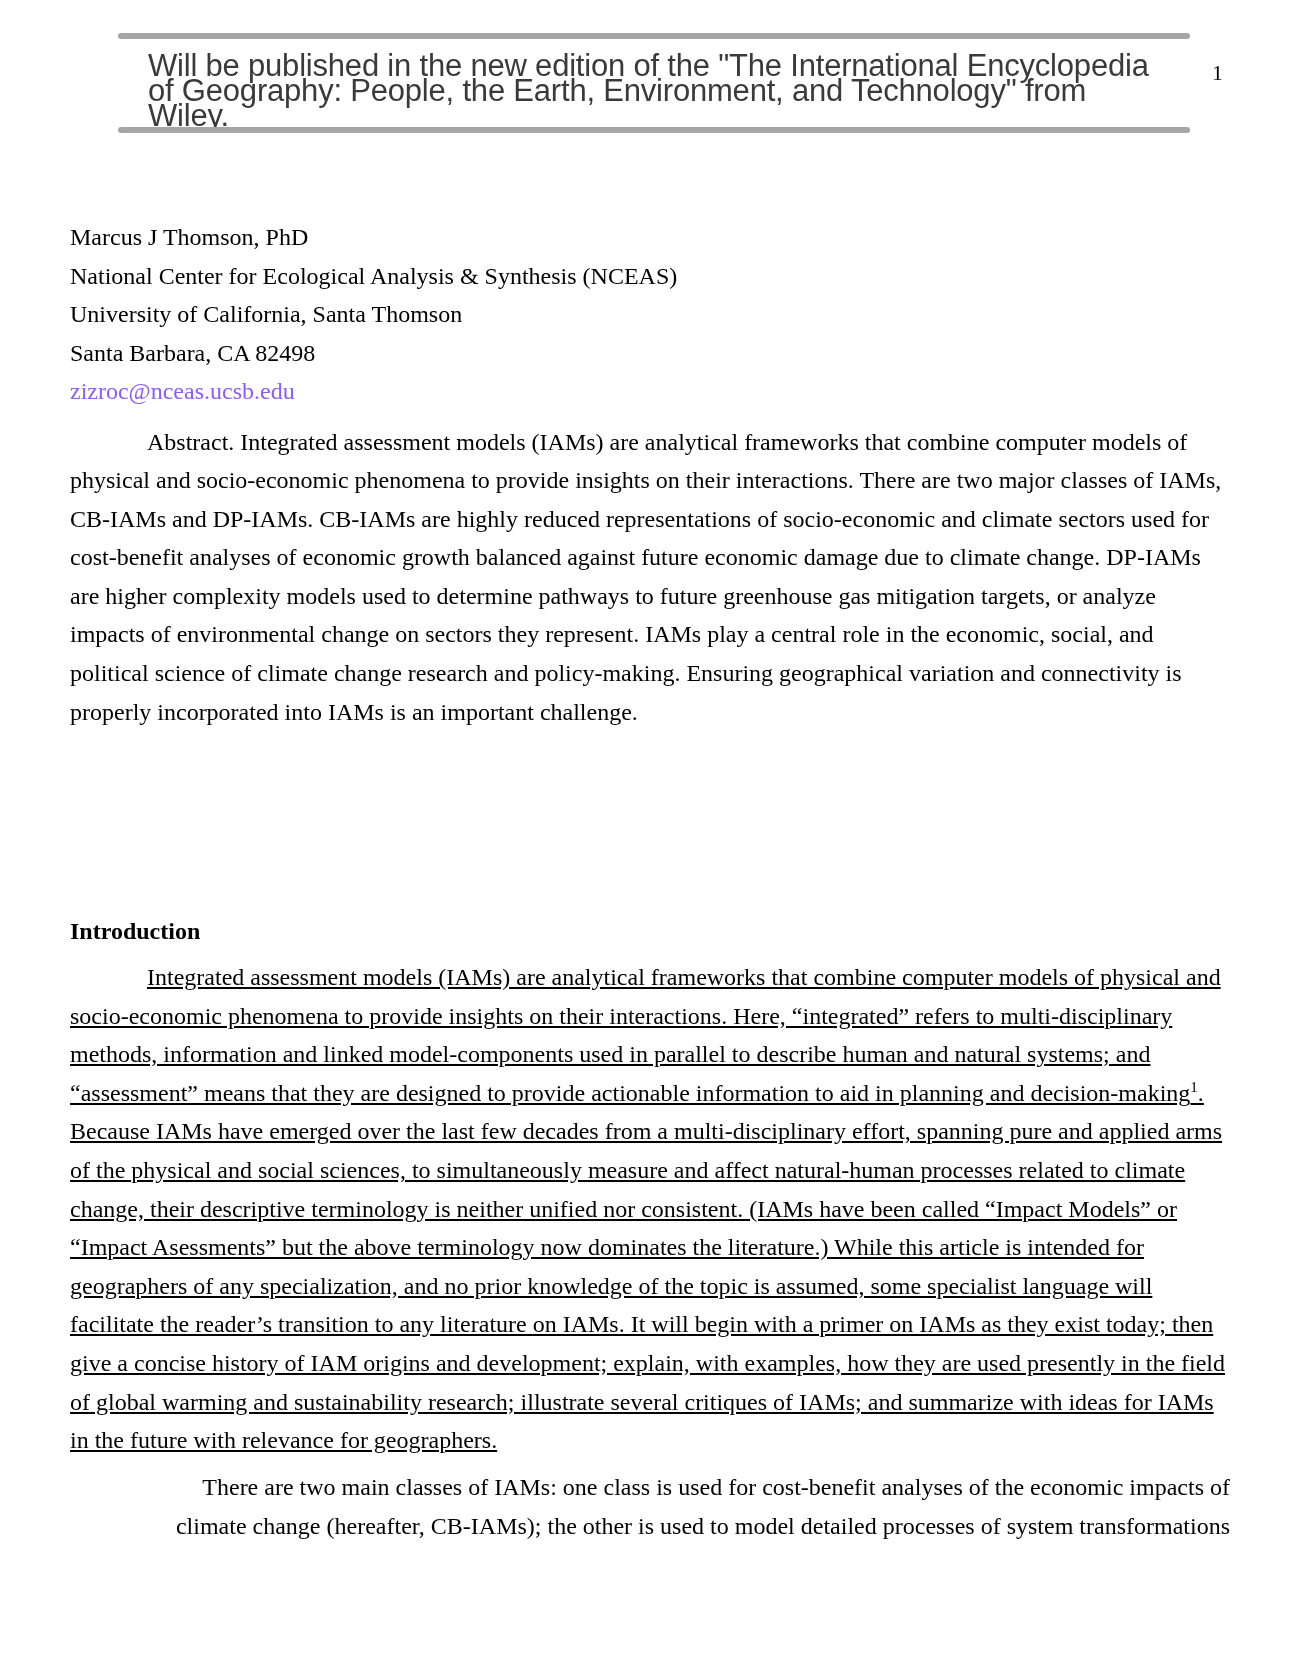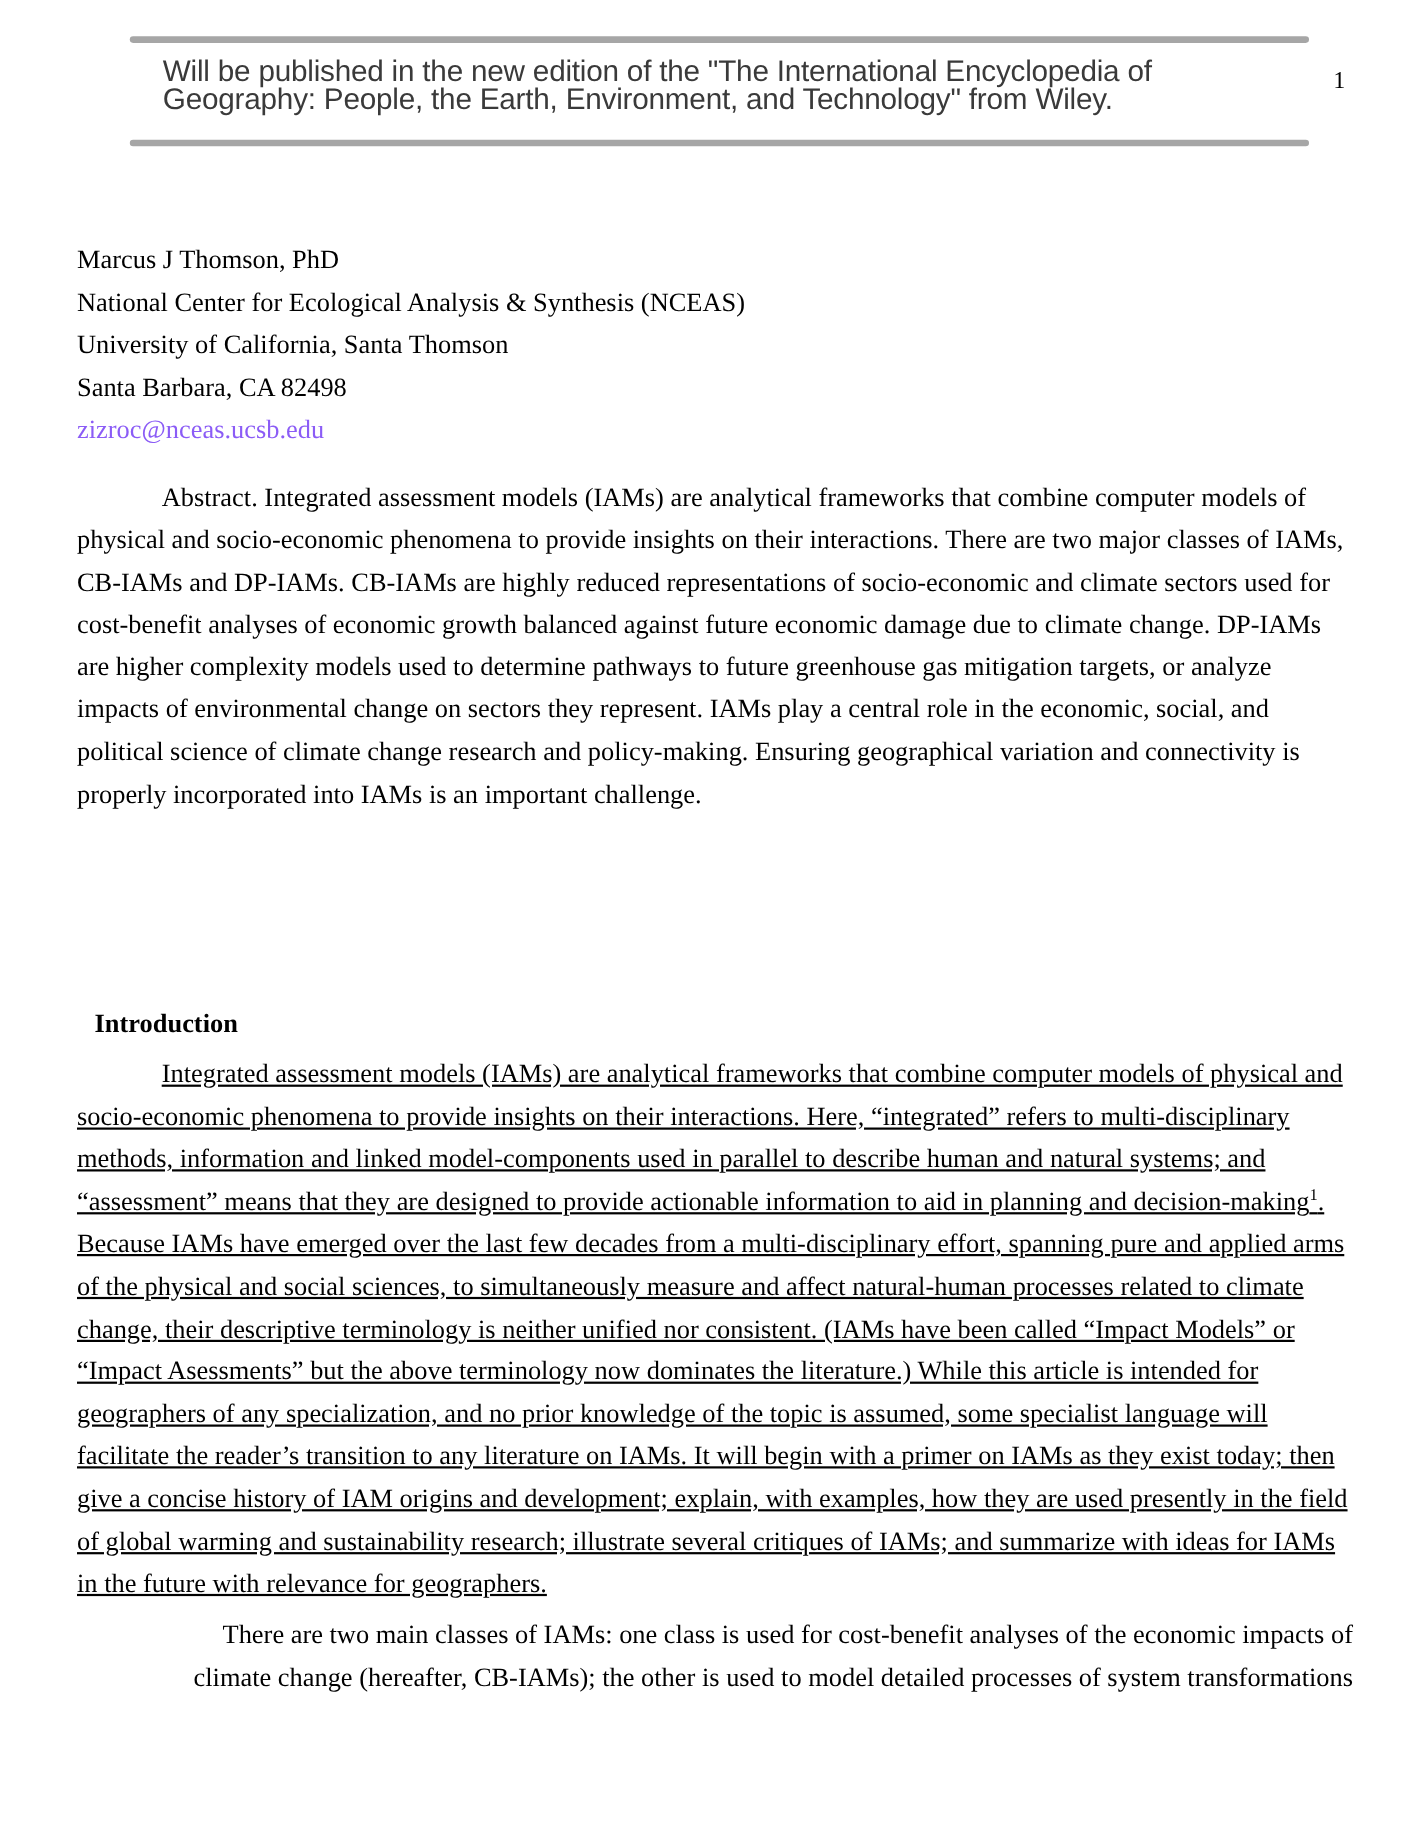--- a/index.html
+++ b/index.html
@@ -1,29 +1,29 @@
 <!DOCTYPE html>
 <html><head>
   <meta charset="utf-8">
   <style>
     html, body { margin:0; padding:0; background:#ffffff; }
     body { width:1294px; height:1676px; position:relative; overflow:hidden; font-family:"Liberation Serif", serif; color:#000; }
     .header-box { position:absolute; left:118px; top:33px; width:1072px; height:100px; }
     .bar { position:absolute; left:0; width:1072px; height:6px; background:#a6a6a6; border-radius:3px; }
     .bar.top { top:0; }
     .bar.bottom { top:94px; }
-    .header-text { position:absolute; left:30px; top:20px; width:1020px; font-family:"Liberation Sans", sans-serif; font-size:27px; line-height:25px; color:#3a3a3a; letter-spacing:-0.2px; }
+    .header-text { position:absolute; left:30px; top:20px; width:1020px; font-family:"Liberation Sans", sans-serif; font-size:31px; line-height:25px; color:#3a3a3a; letter-spacing:-0.2px; }
     .page-num { position:absolute; left:1212px; top:60px; font-size:22px; color:#000; }
     .content { position:absolute; left:70px; top:208px; width:1160px; font-size:24px; }
     .title { font-weight:bold; margin:0; line-height:38px; height:38px; }
     .addr-line { line-height:38.5px; height:38.5px; margin:0; }
     .email { color:#8b5cf6; }
     .para { margin:0; line-height:38.6px; text-indent:77px; }
-    .abstract { margin-top:23px; }
-    .intro-title { font-weight:bold; margin:0; line-height:38px; position:absolute; top:704px; left:16px; }
+    .abstract { margin-top:12px; }
+    .intro-title { font-weight:bold; margin:0; line-height:38px; position:absolute; top:704px; left:0; }
     .intro-para { position:absolute; top:750px; left:0; width:1160px;text-decoration:underline; }
     .second-para { position:absolute; top:1260px; left:0; width:1160px;text-align:right; }
     sup { font-size:15px; line-height:0; }
   </style>
 </head>
 <body>
 
 <div class="header-box">
   <div class="bar top"></div>
   <div class="header-text">Will be published in the new edition of the "The International Encyclopedia of Geography: People, the Earth, Environment, and Technology" from Wiley.</div>

